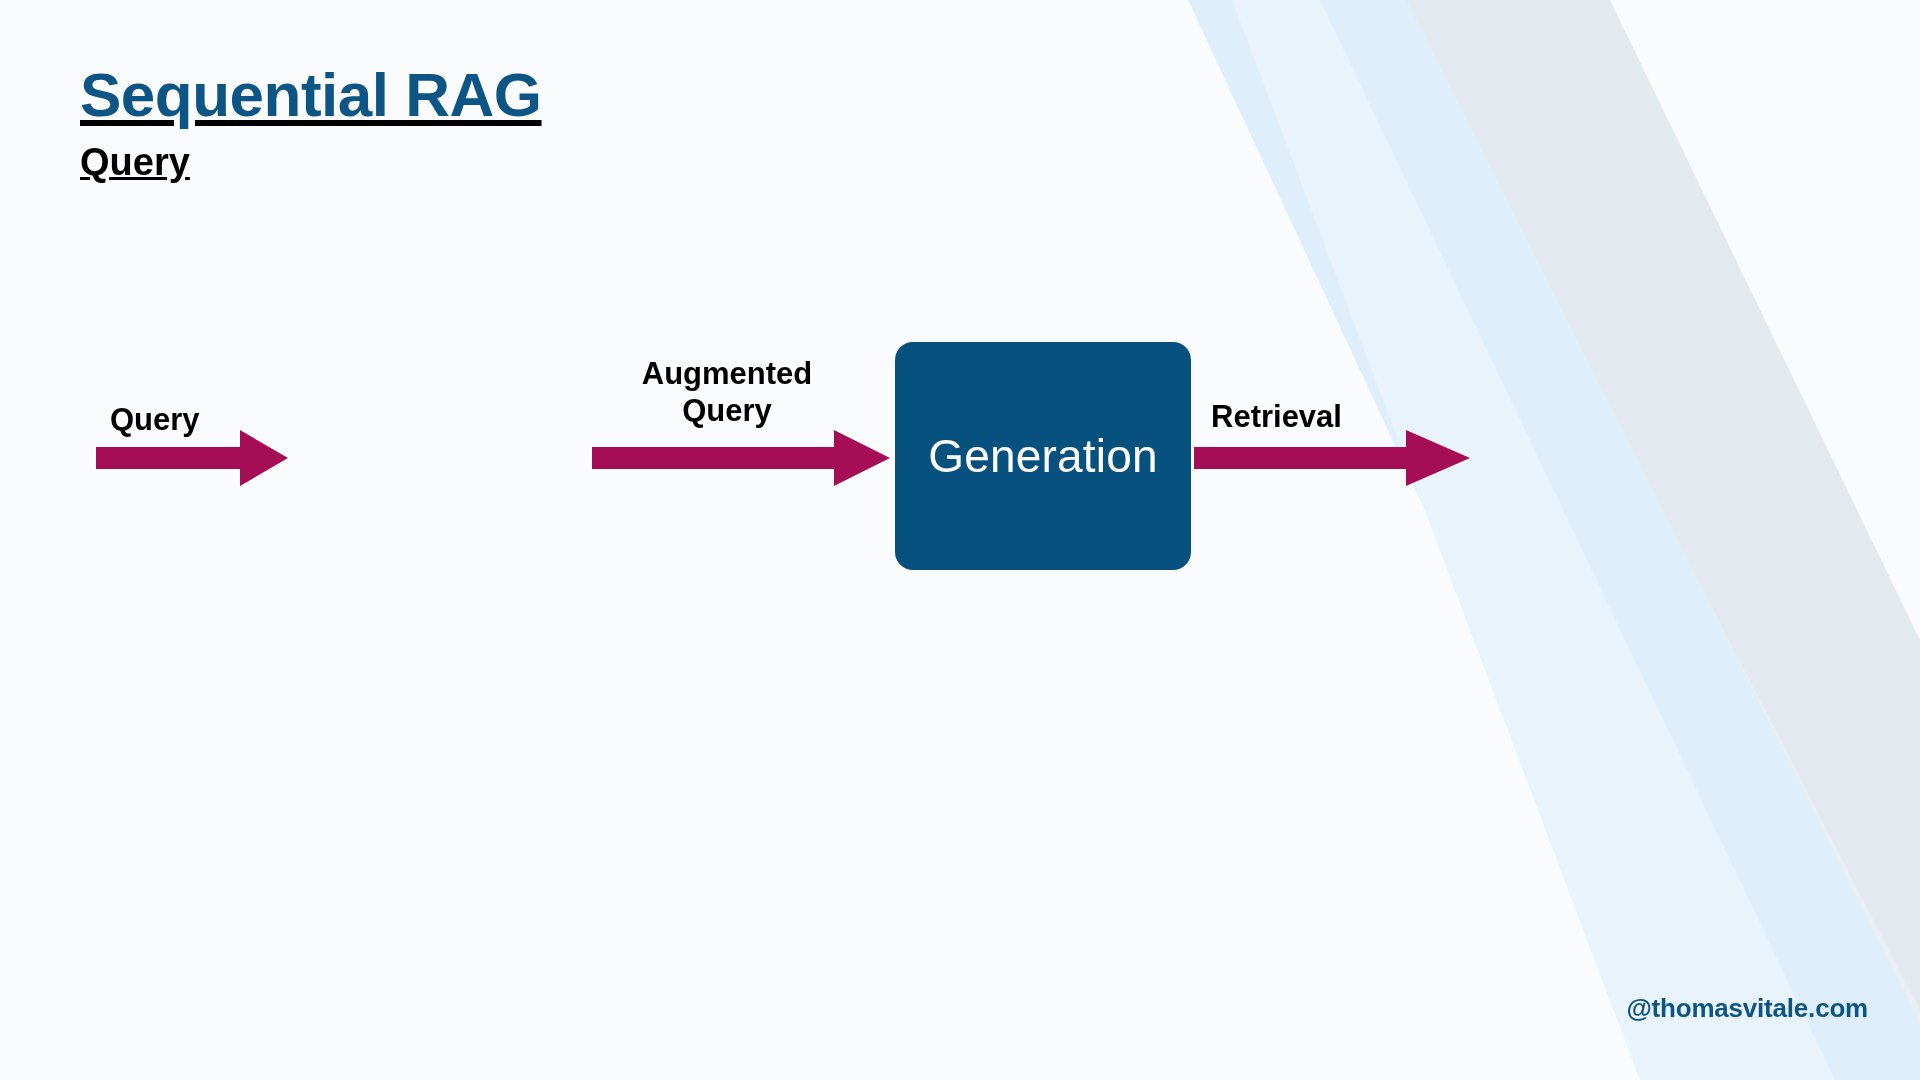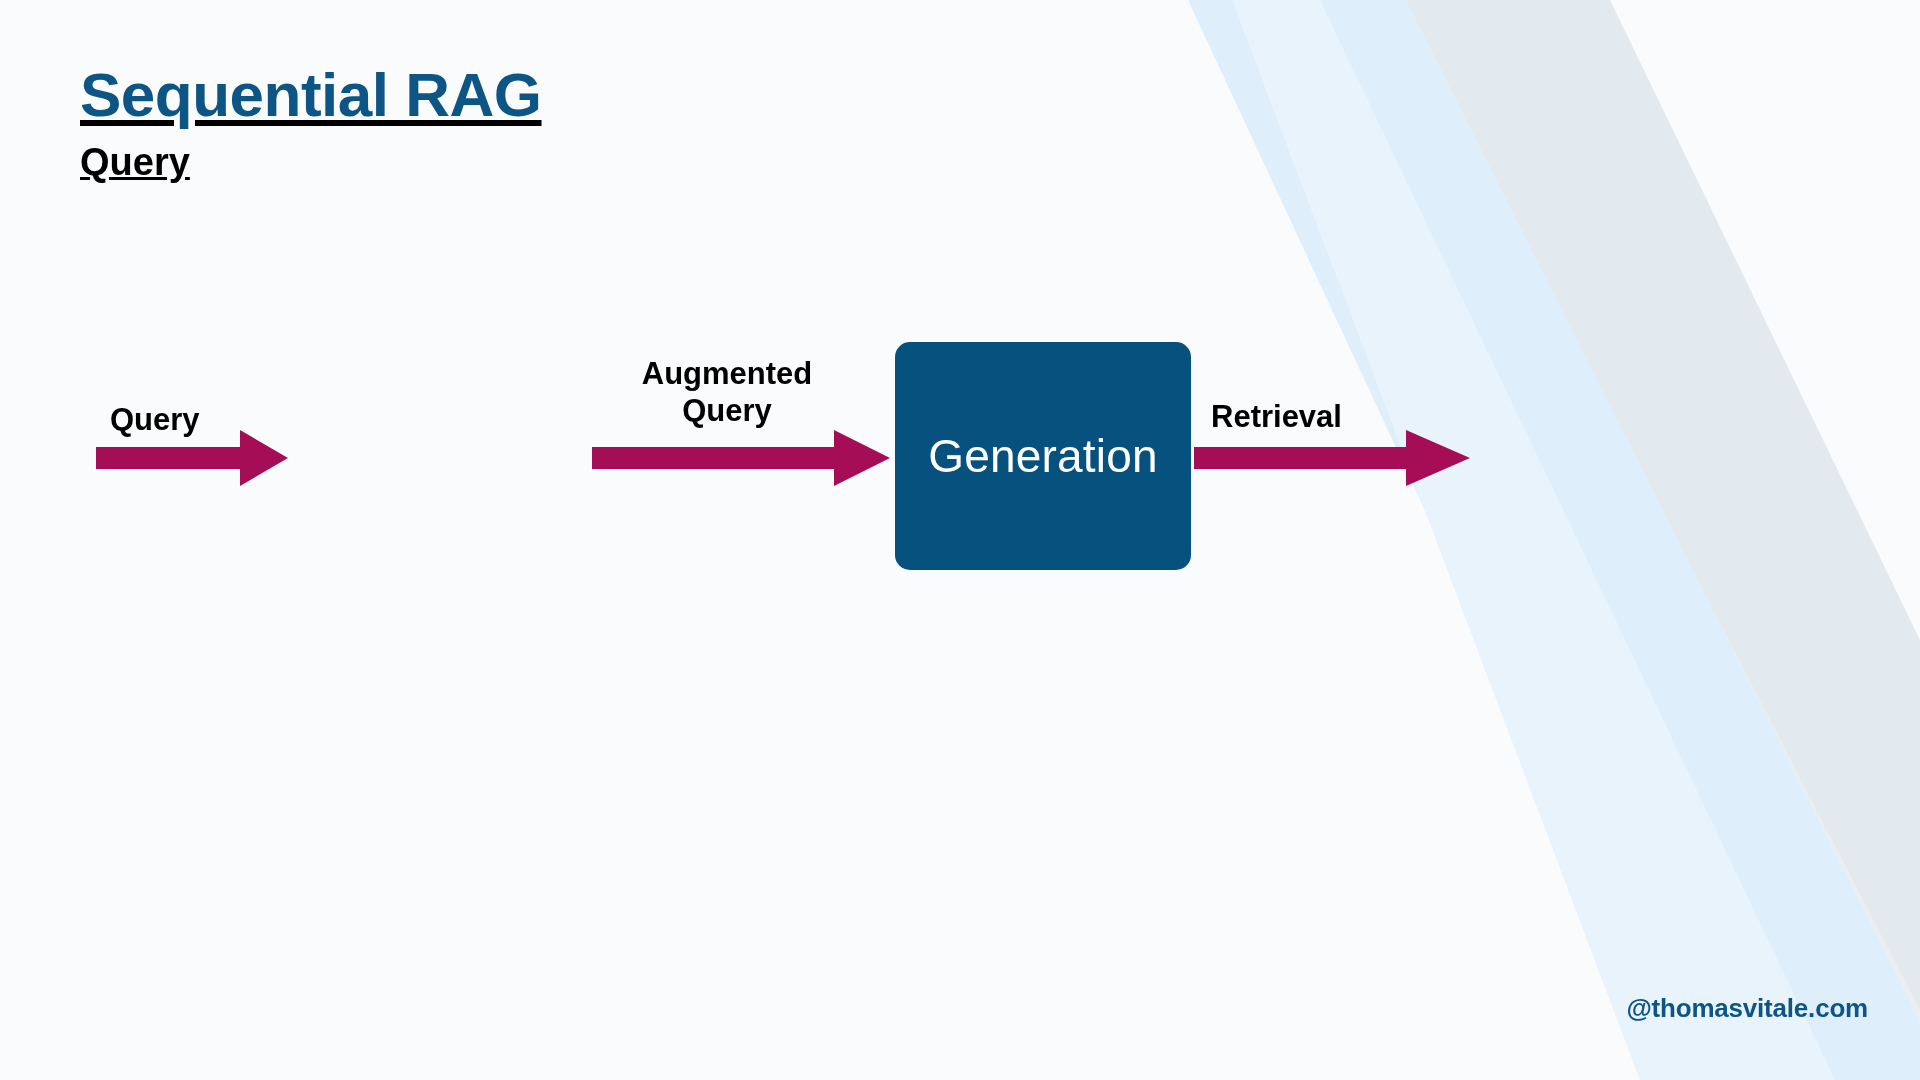--- a/index.html
+++ b/index.html
@@ -78,21 +78,20 @@
     width: 300px;
     height: 230px;
     background: #0a7a0a;
   }
   #node-generation {
     left: 895px;
     top: 342px;
     width: 296px;
     height: 228px;
     background: #07517e;
-    border-radius: 15px;
   }
 
   
   #arrow-layer {
     position: absolute;
     inset: 0;
     z-index: 3;
     pointer-events: none;
   }
   #arrow-layer svg { display: block; width: 1920px; height: 1080px; }

